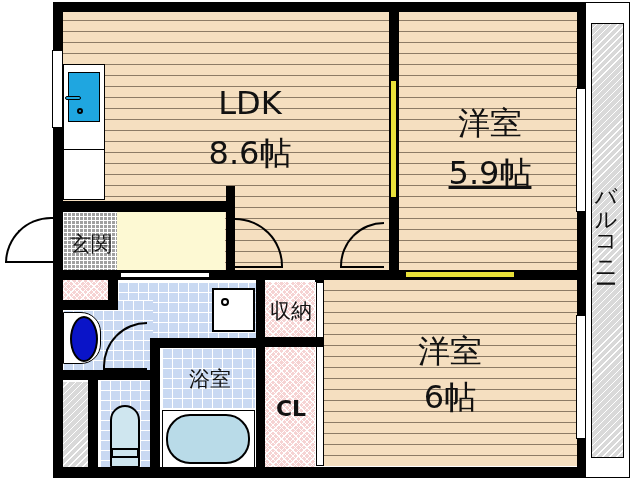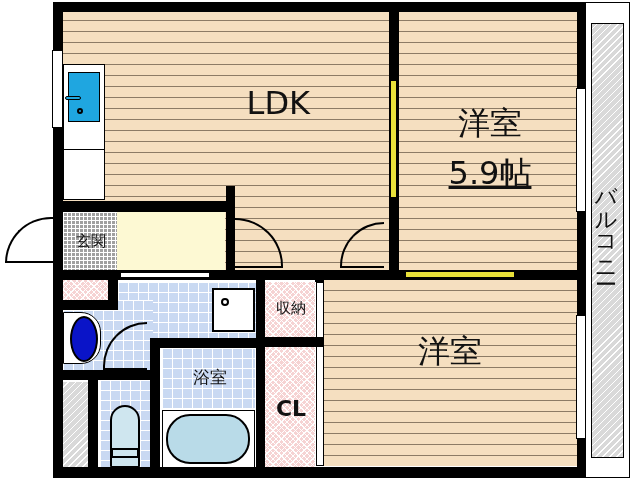--- a/index.html
+++ b/index.html
@@ -8,21 +8,21 @@
   .wall{position:absolute;background:#000;}
   .wood{background-color:#f5dfc0;background-image:repeating-linear-gradient(to bottom,#f5dfc0 0px,#f5dfc0 10px,#8c7b66 10px,#8c7b66 11px);}
   .tile{background-color:#c9d9f2;background-image:linear-gradient(#fff 1px,transparent 1px),linear-gradient(90deg,#fff 1px,transparent 1px);background-size:10px 10px;}
   .pink{background-color:#f6d3d3;background-image:repeating-linear-gradient(45deg,transparent 0 3px,#fff 3px 4px),repeating-linear-gradient(-45deg,transparent 0 3px,#fff 3px 4px);}
   .grey-grid{background-color:#a0a0a0;background-image:linear-gradient(#fff 1px,transparent 1px),linear-gradient(90deg,#fff 1px,transparent 1px);background-size:4px 4px;}
   .hatch{background-color:#d9d9d9;background-image:repeating-linear-gradient(-45deg,#d9d9d9 0 4px,#fff 4px 5px);}
   .yellowfloor{background:#fdf9d3;}
   .label{position:absolute;color:#111;text-align:center;white-space:nowrap;line-height:1.1;}
   .big{font-size:34px;}
   .mid{font-size:20px;}
-  .small{font-size:15px;}
+  .small{font-size:21px;}
   .window{position:absolute;background:#fff;border:1px solid #000;}
 </style>
 </head>
 <body>
 
 <div class="abs" style="left:0;top:0;width:640px;height:480px;">
 
   <div class="abs" style="left:585px;top:2px;width:45px;height:476px;border:1px solid #000;background:#fff;">
     <div class="abs hatch" style="left:5px;top:20px;width:33px;height:435px;border:1px solid #000;"></div>
   </div>
@@ -54,21 +54,21 @@
 
   <div class="abs" style="left:212px;top:288px;width:43px;height:44px;background:#fff;border:2px solid #000;"></div>
   <div class="abs" style="left:221px;top:298px;width:8px;height:8px;border:2px solid #000;border-radius:50%;"></div>
 
   <div class="abs tile" style="left:100px;top:380px;width:50px;height:88px;"></div>
   <div class="abs hatch" style="left:63px;top:382px;width:25px;height:86px;"></div>
   <div class="abs" style="left:110px;top:405px;width:30px;height:63px;background:#cfe6ef;border:2px solid #000;border-radius:15px 15px 2px 2px;"></div>
   <div class="abs" style="left:111px;top:448px;width:28px;height:10px;background:#cfe6ef;border:2px solid #000;"></div>
 
   <div class="abs tile" style="left:162px;top:348px;width:93px;height:60px;"></div>
-  <div class="label small" style="left:175px;top:368px;width:70px;font-size:17px;">浴室</div>
+  <div class="label small" style="left:175px;top:368px;width:70px;font-size:21px;">浴室</div>
   <div class="abs" style="left:162px;top:410px;width:93px;height:58px;background:#fff;border:1px solid #000;"></div>
   <div class="abs" style="left:166px;top:414px;width:84px;height:50px;background:#b9dbe8;border:2px solid #000;border-radius:24px;"></div>
 
   <div class="abs pink" style="left:265px;top:282px;width:50px;height:55px;"></div>
   <div class="label small" style="left:266px;top:300px;width:50px;">収納</div>
   <div class="abs pink" style="left:265px;top:347px;width:50px;height:120px;"></div>
   <div class="label mid" style="left:266px;top:397px;width:50px;font-size:22px;font-weight:bold;">CL</div>
 
   <div class="abs" style="left:316px;top:282px;width:8px;height:184px;background:#fff;border:1px solid #000;"></div>
 
@@ -96,18 +96,20 @@
 
   <div class="abs" style="left:390px;top:80px;width:7px;height:118px;background:#e8e03a;border:1px solid #000;"></div>
   <div class="abs" style="left:405px;top:271px;width:110px;height:7px;background:#e8e03a;border:1px solid #000;"></div>
   <div class="abs" style="left:120px;top:272px;width:90px;height:6px;background:#fff;border:1px solid #000;"></div>
 
   <div class="abs" style="left:5px;top:217px;width:48px;height:46px;border:2px solid #000;border-right:none;border-radius:48px 0 0 0;background:#fff;"></div>
   <div class="abs" style="left:235px;top:218px;width:48px;height:50px;border:2px solid #000;border-left:none;border-radius:0 48px 0 0;background:transparent;"></div>
   <div class="abs" style="left:340px;top:222px;width:44px;height:46px;border:2px solid #000;border-right:none;border-radius:44px 0 0 0;background:transparent;"></div>
   <div class="abs" style="left:103px;top:322px;width:44px;height:48px;border:2px solid #000;border-right:none;border-radius:44px 0 0 0;background:transparent;"></div>
 
-  <div class="label big" style="left:190px;top:86px;width:120px;font-size:32px;text-align:right;">LDK</div>
+  <div class="label big" style="left:190px;top:86px;width:120px;font-size:32px;">LDK</div>
+  <div class="label big" style="left:180px;top:136px;width:140px;font-size:32px;">8.6帖</div>
   <div class="label big" style="left:430px;top:106px;width:120px;font-size:32px;">洋室</div>
   <div class="label big" style="left:420px;top:156px;width:140px;font-size:32px;text-decoration:underline;">5.9帖</div>
   <div class="label big" style="left:390px;top:334px;width:120px;font-size:32px;">洋室</div>
+  <div class="label big" style="left:390px;top:380px;width:120px;font-size:32px;">6帖</div>
 
 </div>
 
 </body></html>

